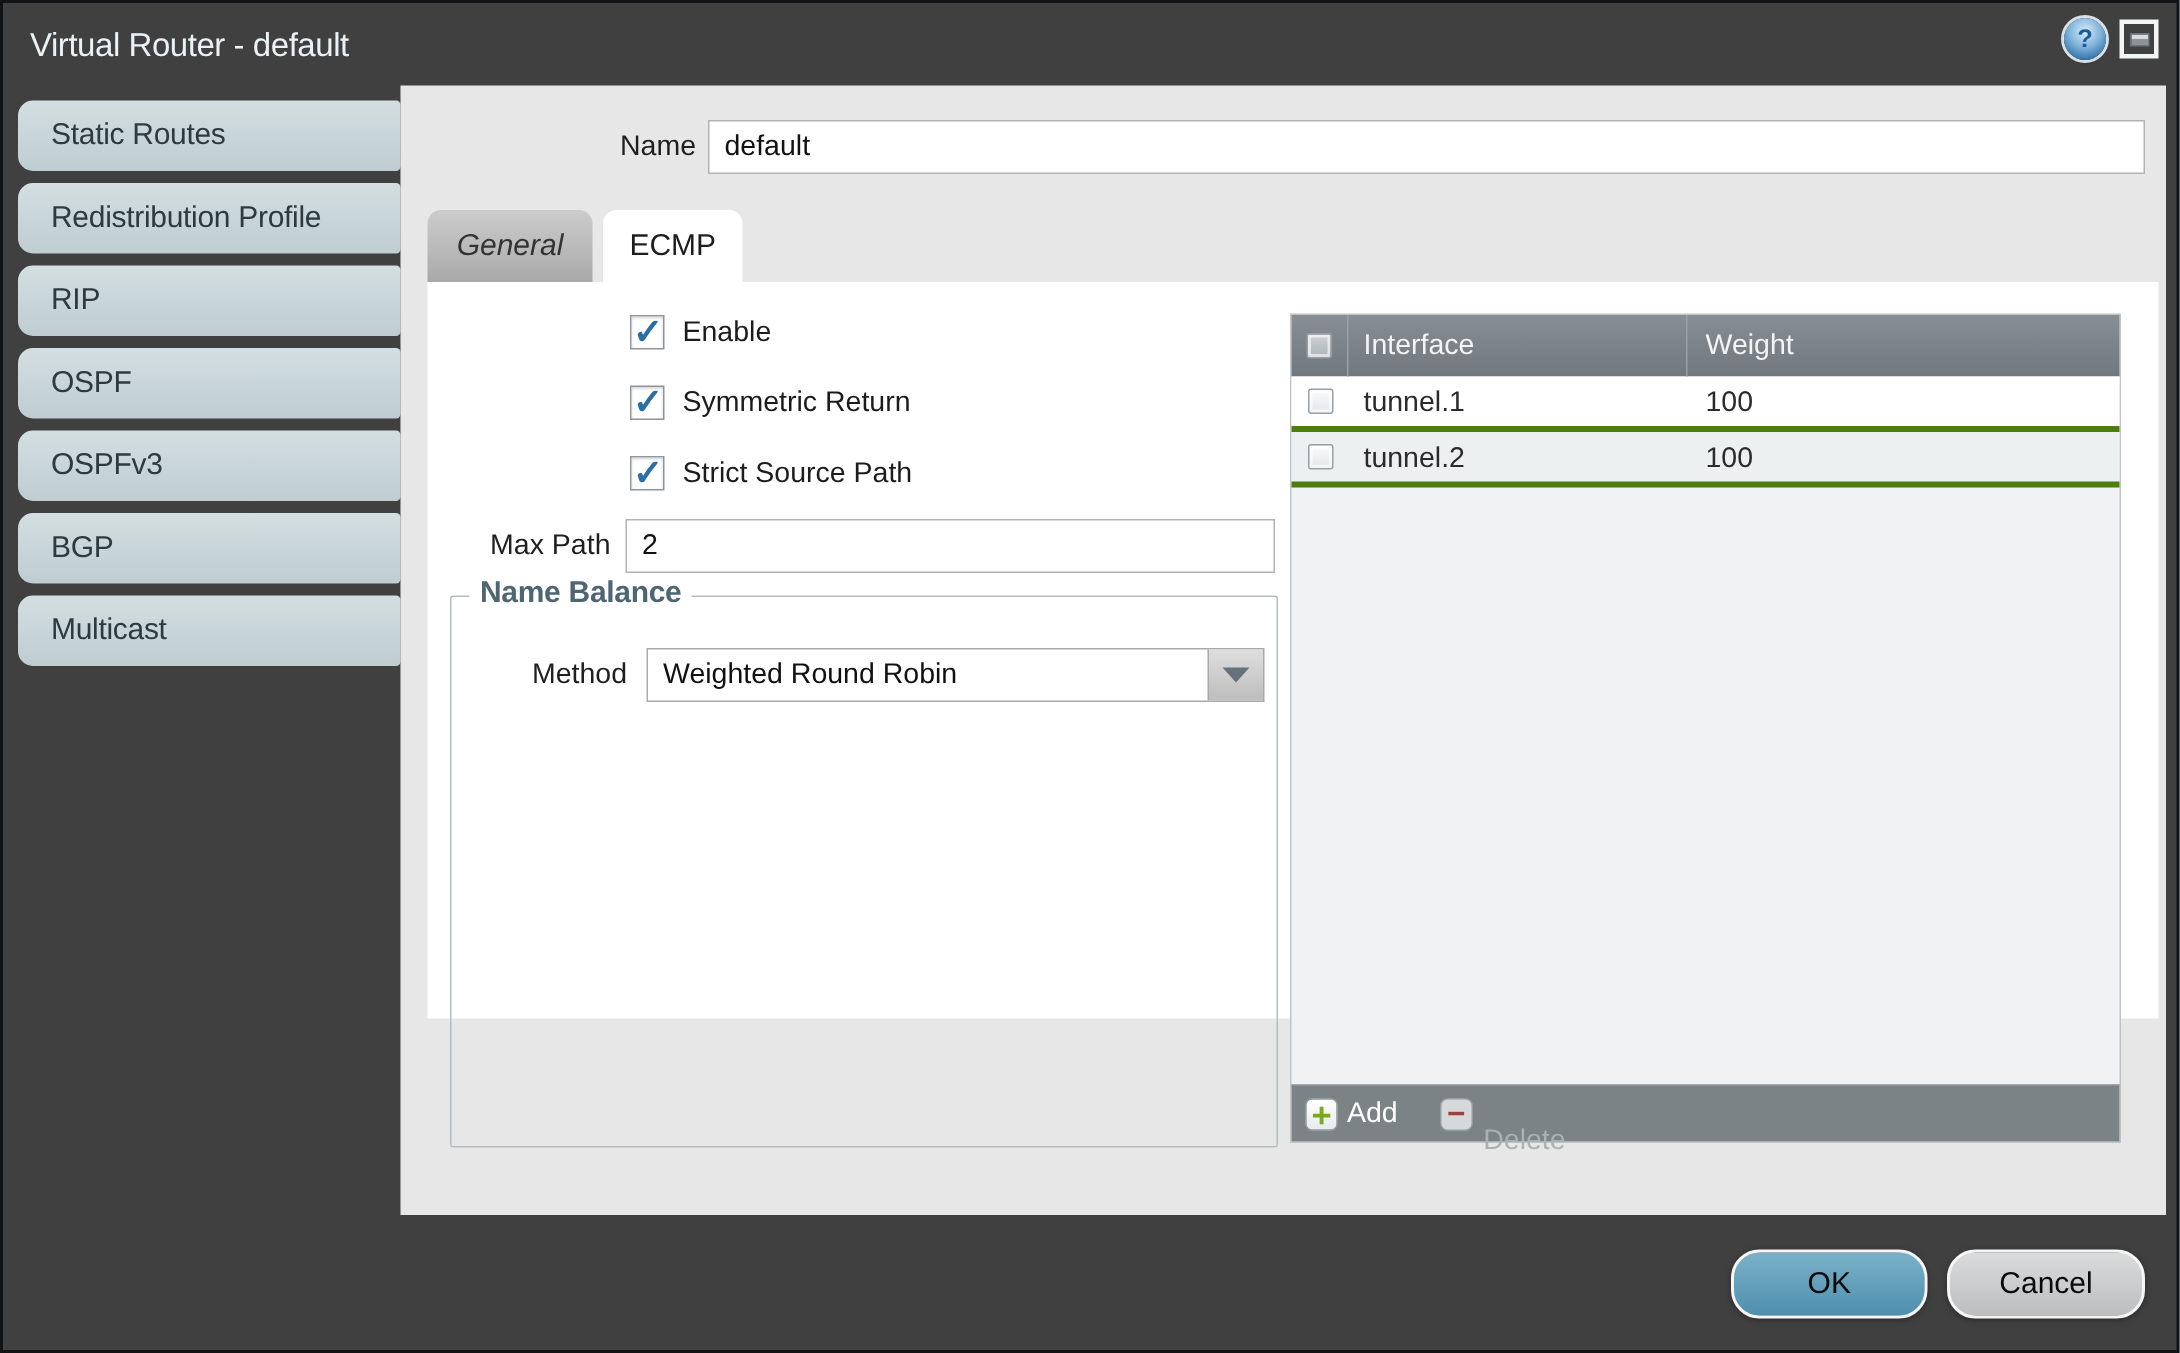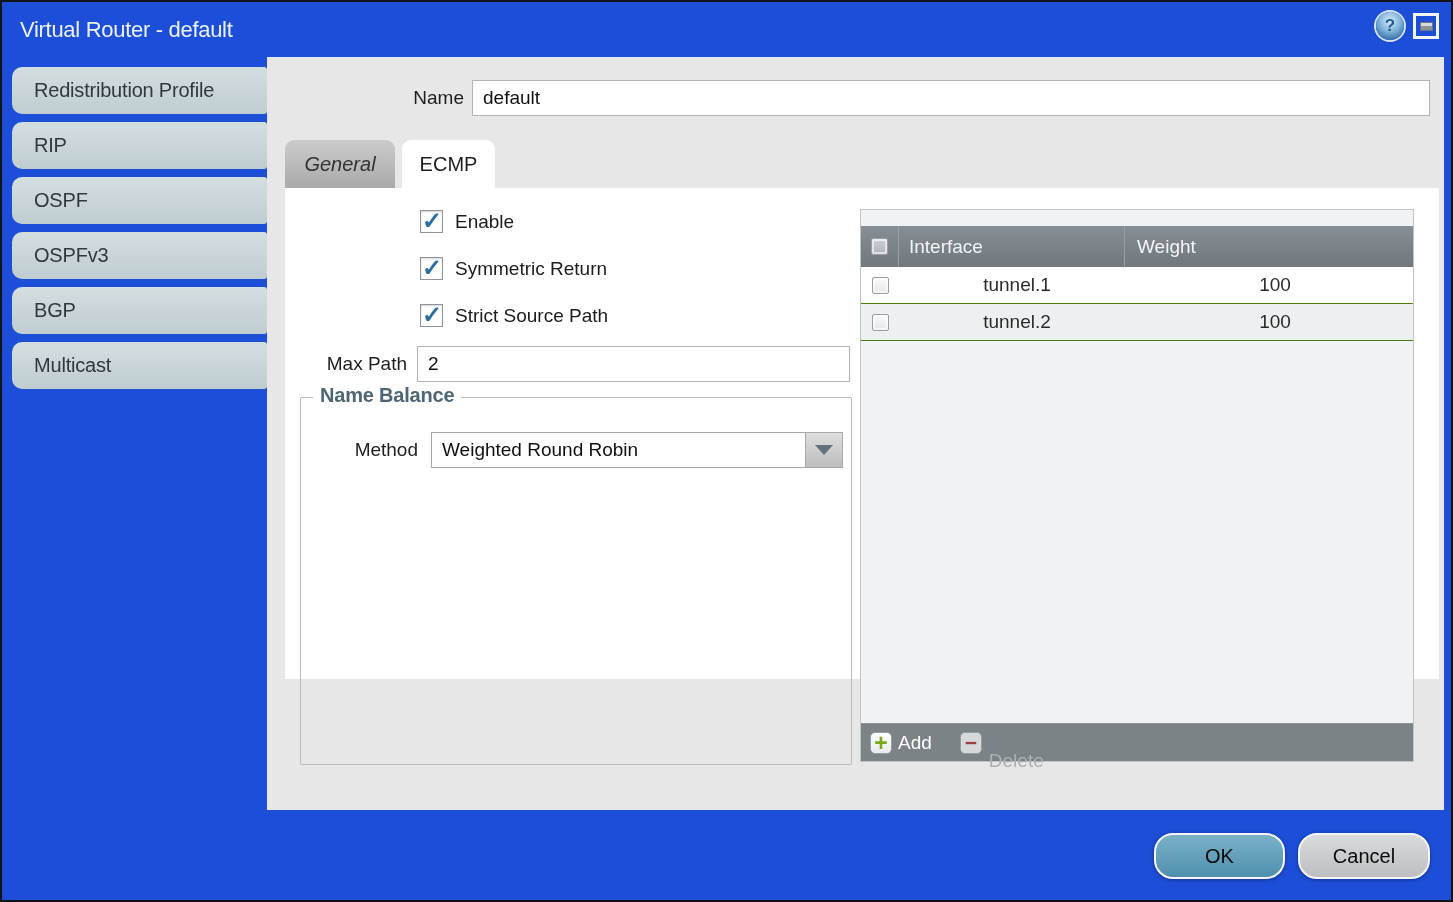--- a/index.html
+++ b/index.html
@@ -1,19 +1,19 @@
 <!DOCTYPE html>
 <html><head>
 <meta charset="utf-8">
 <style>
   * { margin:0; padding:0; box-sizing:border-box; }
   html,body { width:1453px; height:902px; }
   body { font-family:"Liberation Sans", sans-serif; background:#2f6b8c; }
 
-  .window { position:relative; width:1453px; height:902px; background:#1d4ed8;
+  .window { position:relative; width:1453px; height:902px; background:#404040;
             border:2px solid #101417; overflow:hidden; }
 
   
   .titlebar { position:absolute; left:0; top:0; right:0; height:55px; }
   .title { position:absolute; left:18px; top:0; line-height:55px; font-size:22px;
            color:#eaf2f5; letter-spacing:-0.3px; }
   .help-icon { position:absolute; right:47px; top:10px; width:28px; height:28px;
                border-radius:50%;
                background:radial-gradient(circle at 50% 32%, #d9ecf8 0%, #7fb3da 45%, #2a6ba3 85%);
                box-shadow:0 0 0 2px rgba(235,243,248,.9), 0 1px 3px rgba(0,0,0,.4);
@@ -84,32 +84,32 @@
   .dropdown-button { position:absolute; right:0; top:0; width:37px; height:34px;
               background:linear-gradient(180deg,#dedede,#bdbdbd); border-left:1px solid #a9a9a9;
               display:flex; align-items:center; justify-content:center; }
   .dropdown-arrow { width:0; height:0; border-left:9px solid transparent;
               border-right:9px solid transparent; border-top:10px solid #66727a; }
 
   
   .iface-table { position:absolute; left:575px; top:21px; width:554px; height:553px;
                  background:#f1f2f3; border:1px solid #bfc4c7; }
   .thead { display:flex; height:41px;
-           background:linear-gradient(180deg,#888f94,#71787d);margin-top:16px; }
+           background:linear-gradient(180deg,#888f94,#71787d); }
   .th-check { width:38px; border-right:1px solid #9aa0a5; display:flex;
               align-items:center; justify-content:center; }
   .th-interface { width:226px; border-right:1px solid #9aa0a5; line-height:41px;
               padding-left:10px; color:#f2f4f5; font-size:19px; }
   .th-weight { flex:1; line-height:41px; padding-left:12px; color:#f2f4f5; font-size:19px; }
   .tcheckbox { width:17px; height:17px; border:1px solid #98a0a5; border-radius:2px;
                background:linear-gradient(180deg,#fbfcfc,#e2e6e8);
                box-shadow:inset 0 0 0 2px rgba(255,255,255,.6); cursor:pointer; }
   .thead .tcheckbox { background:linear-gradient(180deg,#cdd2d5,#aeb4b8); }
-  .trow { display:flex; height:37px; border-bottom:1px solid #4d7c0f; background:#fff;
-          cursor:pointer;text-align:center; }
+  .trow { display:flex; height:37px; border-bottom:4px solid #4d7c0f; background:#fff;
+          cursor:pointer; }
   .trow.alt { background:#edf0f1; }
   .td-check { width:38px; display:flex; align-items:center; justify-content:center; }
   .td-interface { width:226px; line-height:36px; padding-left:10px; font-size:19px; color:#2b2b2b; }
   .td-weight { flex:1; line-height:36px; padding-left:12px; font-size:19px; color:#2b2b2b; }
   .tfooter { position:absolute; left:0; right:0; bottom:0; height:38px; background:#7c8387;
              border-top:1px solid #8d9397; display:flex; align-items:center; padding-left:9px; }
   .mini-btn-icon { width:22px; height:22px; border-radius:5px; border:1px solid #969da1;
              display:flex; align-items:center; justify-content:center;
              font-weight:800; }
   .add-icon { background:linear-gradient(180deg,#ffffff,#e7eaec); color:#7aa91a;
@@ -137,20 +137,21 @@
     <span class="title">Virtual Router - default</span>
     <div class="help-icon">
       <span>?</span>
     </div>
     <div class="window-icon">
       <div class="inner"></div>
     </div>
   </div>
 
   <div class="sidebar">
+    <div class="side-item">Static Routes</div>
     <div class="side-item">Redistribution Profile</div>
     <div class="side-item">RIP</div>
     <div class="side-item">OSPF</div>
     <div class="side-item">OSPFv3</div>
     <div class="side-item">BGP</div>
     <div class="side-item">Multicast</div>
   </div>
 
   <div class="content">
 

